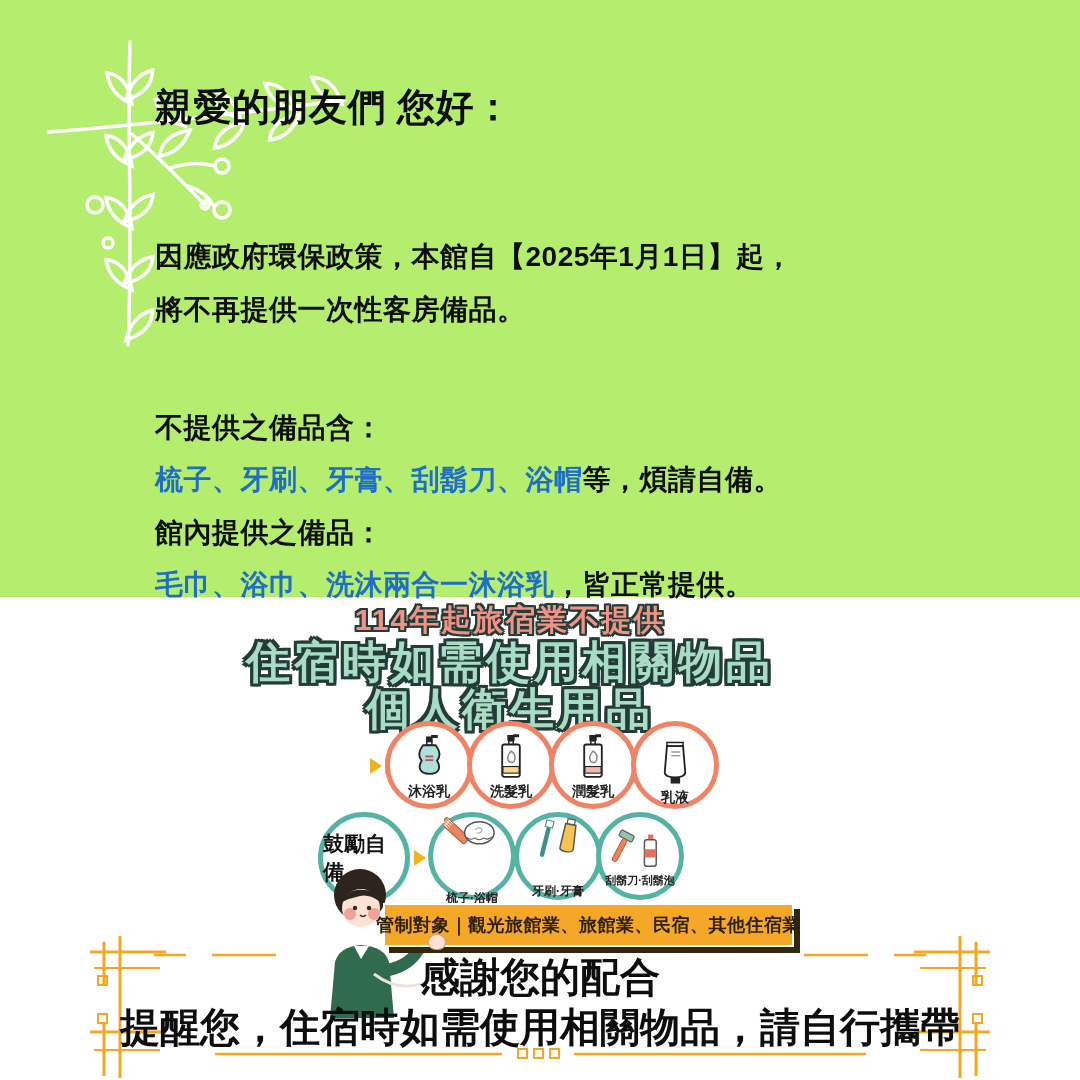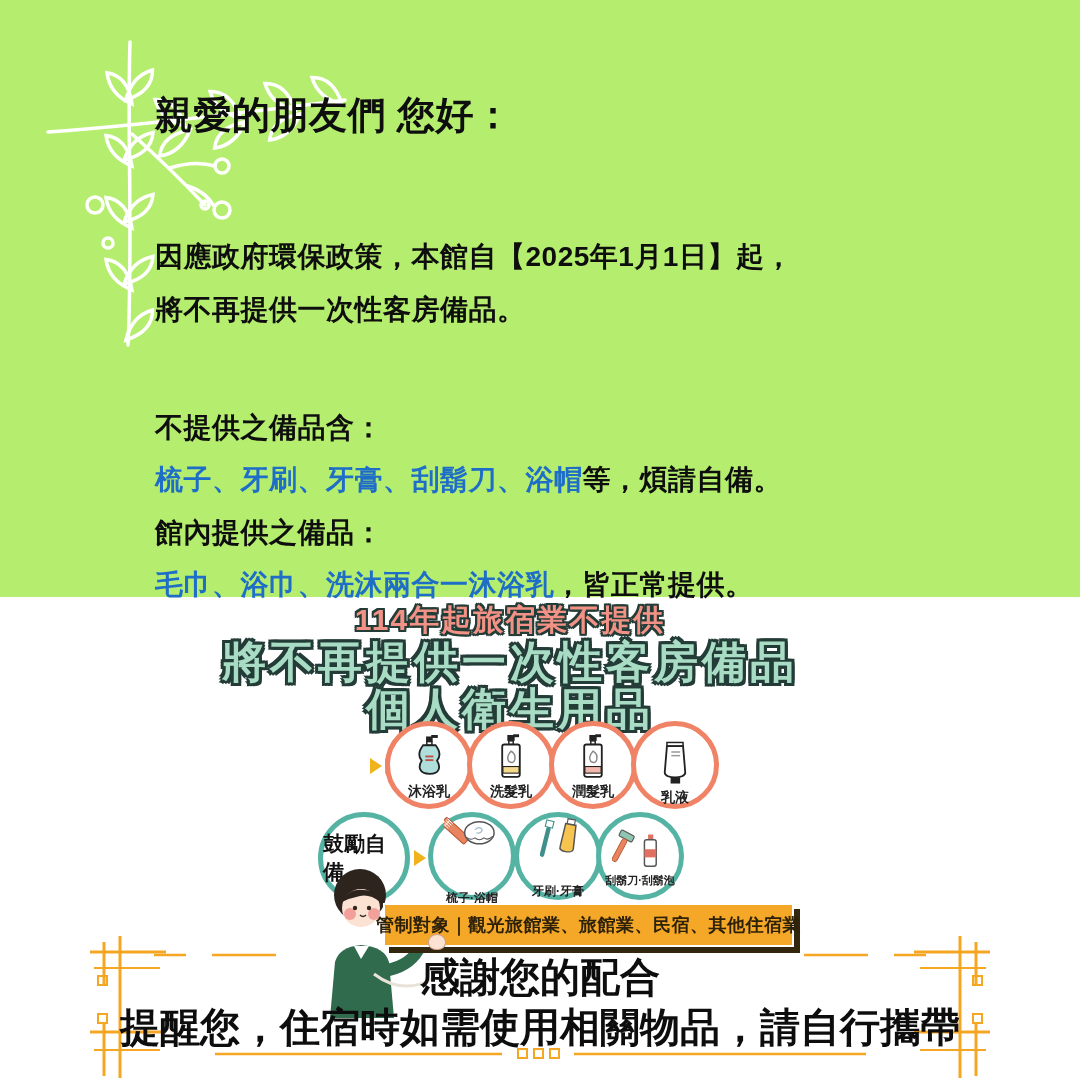--- a/index.html
+++ b/index.html
@@ -74,37 +74,37 @@
       <path d="M132,134 Q170,168 205,205"></path>
       <path d="M170,168 Q195,160 215,166"></path>
       <path d="M188,186 Q206,192 214,206"></path>
       <circle cx="222" cy="166" r="7"></circle>
       <circle cx="222" cy="210" r="8"></circle>
       <circle cx="205" cy="205" r="4"></circle>
       <circle cx="95" cy="205" r="8"></circle>
       <circle cx="108" cy="243" r="5"></circle>
     </svg>
 
-    <div class="gtext f38" style="left:155px;top:90px;">親愛的朋友們 您好：</div>
+    <div class="gtext f38" style="left:155px;top:82px;">親愛的朋友們 您好：</div>
 
     <div class="gtext f40" style="left:155px;top:205px;">因應政府環保政策，本館自【2025年1月1日】起，</div>
     <div class="gtext f40" style="left:155px;top:258px;">將不再提供一次性客房備品。</div>
 
     <div class="gtext f40" style="left:155px;top:376px;text-align:center;">不提供之備品含：</div>
     <div class="gtext f40" style="left:155px;top:428px;">
       <span class="blue">梳子、牙刷、牙膏、刮鬍刀、浴帽</span><span>等，煩請自備。</span>
     </div>
     <div class="gtext f40" style="left:155px;top:481px;">館內提供之備品：</div>
     <div class="gtext f40" style="left:155px;top:533px;">
       <span class="blue">毛巾、浴巾、洗沐兩合一沐浴乳</span><span>，皆正常提供。</span>
     </div>
   </div>
 
   <div class="info-title t-salmon" style="top:600px;">114年起旅宿業不提供</div>
-  <div class="info-title t-mint" style="top:633px;">將不再提供一次性客房備品</div>
+  <div class="info-title t-mint" style="top:633px;">住宿時如需使用相關物品</div>
   <div class="info-title t-mint" style="top:680px;">個人衛生用品</div>
 
   <div class="arrows" style="left:370px;top:758px;">
     <span class="tri"></span>
       <span class="tri"></span>
       <span class="tri"></span>
   </div>
 
   <div class="circle coral" style="left:385px;top:721px;width:88px;height:88px;">
     <svg class="icn" width="44" height="50" viewBox="0 0 60 68">

